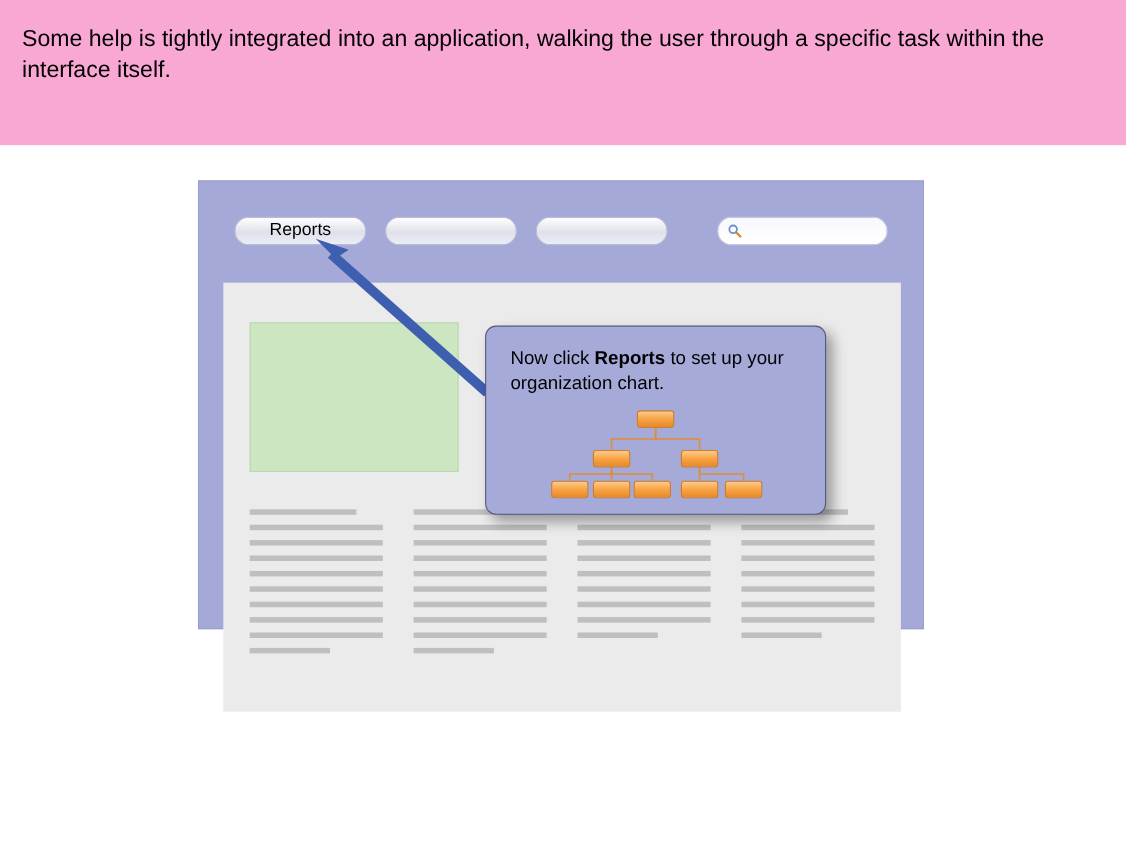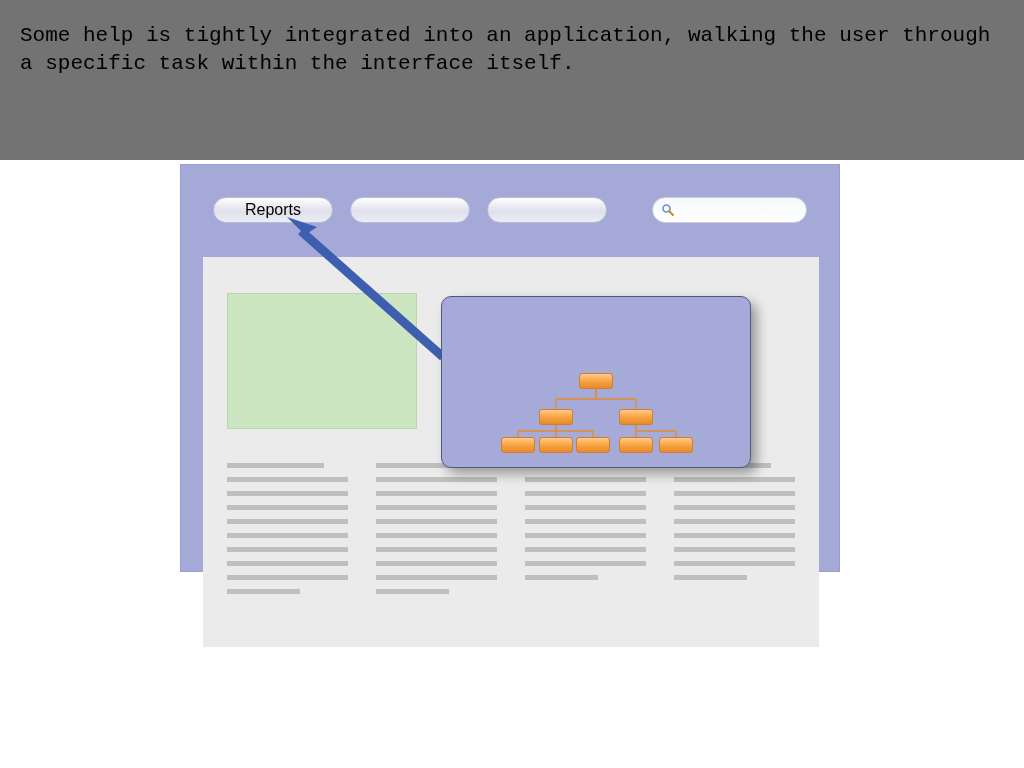--- a/index.html
+++ b/index.html
@@ -6,24 +6,23 @@
   body {
     width: 1024px;
     height: 768px;
     background: #ffffff;
     font-family: "Segoe UI", "Myriad Pro", Arial, sans-serif;
     overflow: hidden;
     position: relative;
   }
   .banner {
     width: 100%;
-    height: 160px;
-    background: #737373;
+    height: 132px;
+    background: #f9a8d4;
     padding: 22px 20px;
-    font-family: Liberation Mono, monospace;
   }
   .banner-text {
     font-size: 21px;
     color: #000;
     line-height: 1.35;
     max-width: 980px;
   }
   .canvas {
     position: absolute;
     left: 180px;
@@ -233,20 +232,23 @@
         </div>
       </div>
     </div>
 
     <svg class="arrow" viewBox="0 0 190 150">
       <polygon points="4,0 34,10 22,18" fill="#3e5eb0"></polygon>
       <line x1="18" y1="14" x2="160" y2="140" stroke="#3e5eb0" stroke-width="9" stroke-linecap="butt"></line>
     </svg>
 
     <div class="callout">
+      <div>
+        <span>Now click </span><b>Reports</b><span> to set up your organization chart.</span>
+      </div>
       <div class="orgchart">
         <svg class="wire" width="230" height="80" viewBox="0 0 230 80">
           <path d="M115 16 L115 26 L75 26 L75 36"></path>
           <path d="M115 16 L115 26 L155 26 L155 36"></path>
           <path d="M75 52 L75 58 L37 58 L37 64"></path>
           <path d="M75 52 L75 64"></path>
           <path d="M75 52 L75 58 L112 58 L112 64"></path>
           <path d="M155 52 L155 58 L155 64"></path>
           <path d="M155 52 L155 58 L195 58 L195 64"></path>
         </svg>

